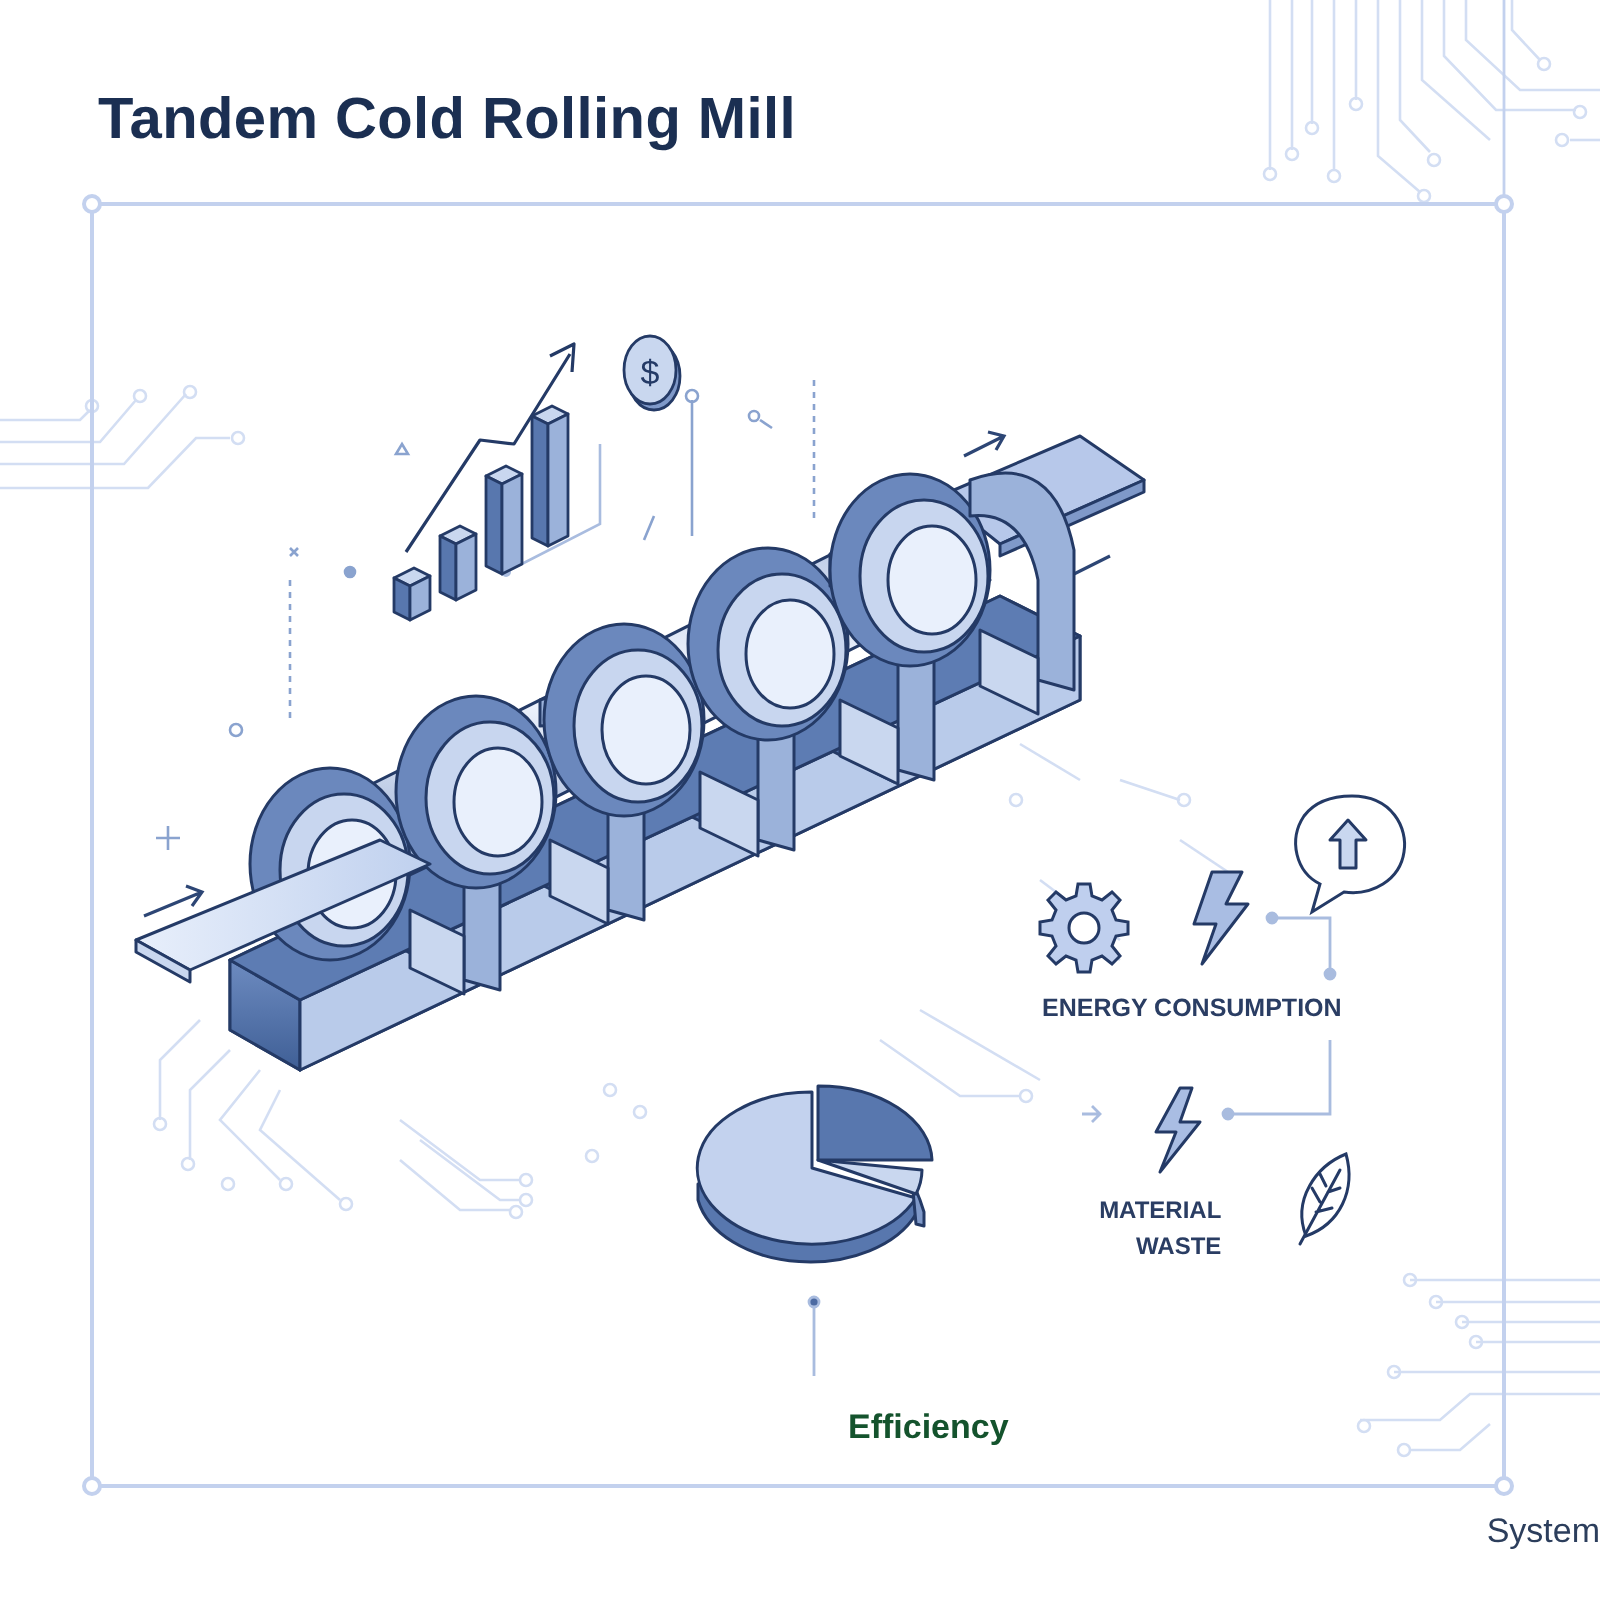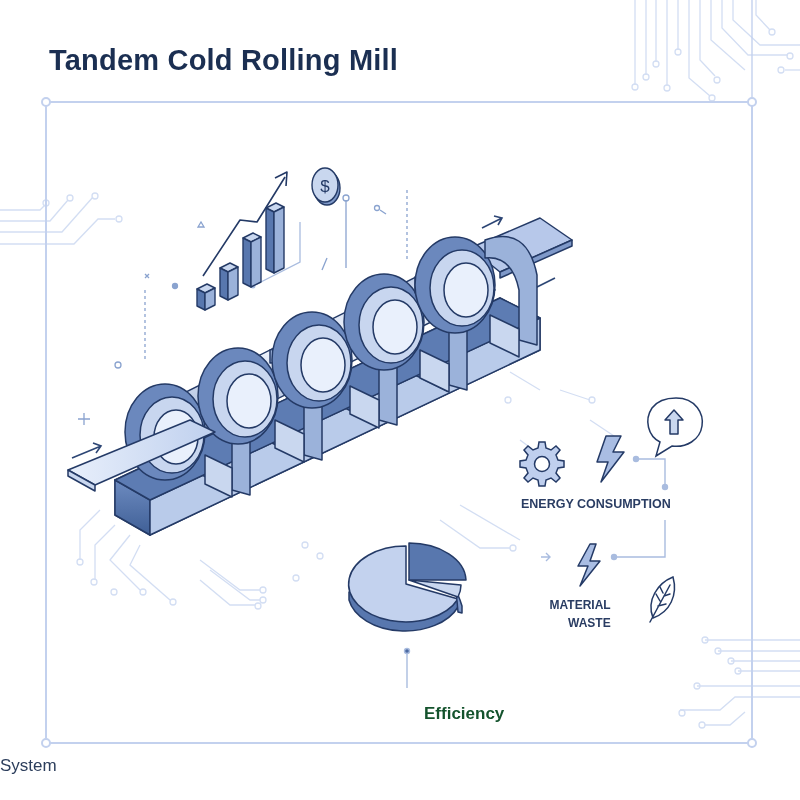--- a/index.html
+++ b/index.html
@@ -1,20 +1,20 @@
 <!DOCTYPE html>
 <html><head>
 <meta charset="utf-8">
 <style>
   html, body { margin:0; padding:0; }
   body { width:800px; height:800px; background:#ffffff; position:relative; overflow:hidden;
          font-family:"Liberation Sans", sans-serif; }
   .title { position:absolute; left:49px; top:44px; font-size:29px; font-weight:bold;
            color:#1b2f52; letter-spacing:0.2px; margin:0;text-align:right; }
-  .caption { position:absolute; left:0; width:800px; top:756px; text-align:left;
+  .caption { position:absolute; left:0; width:800px; top:756px; text-align:right;
              font-size:17px; color:#2c3e5c; }
   .label-dark { position:absolute; font-weight:bold; color:#2a3d63;text-align:right; }
   #lbl-energy { left:521px; top:497px; font-size:12.5px; }
   #lbl-waste { left:548px; top:596px; font-size:12px; text-align:right; line-height:18px; }
   #lbl-eff { left:384px; top:704px; font-size:17px; color:#14532d;margin-left:40px; }
   svg.canvas { position:absolute; left:0; top:0; }
 </style>
 </head>
 <body>
 

